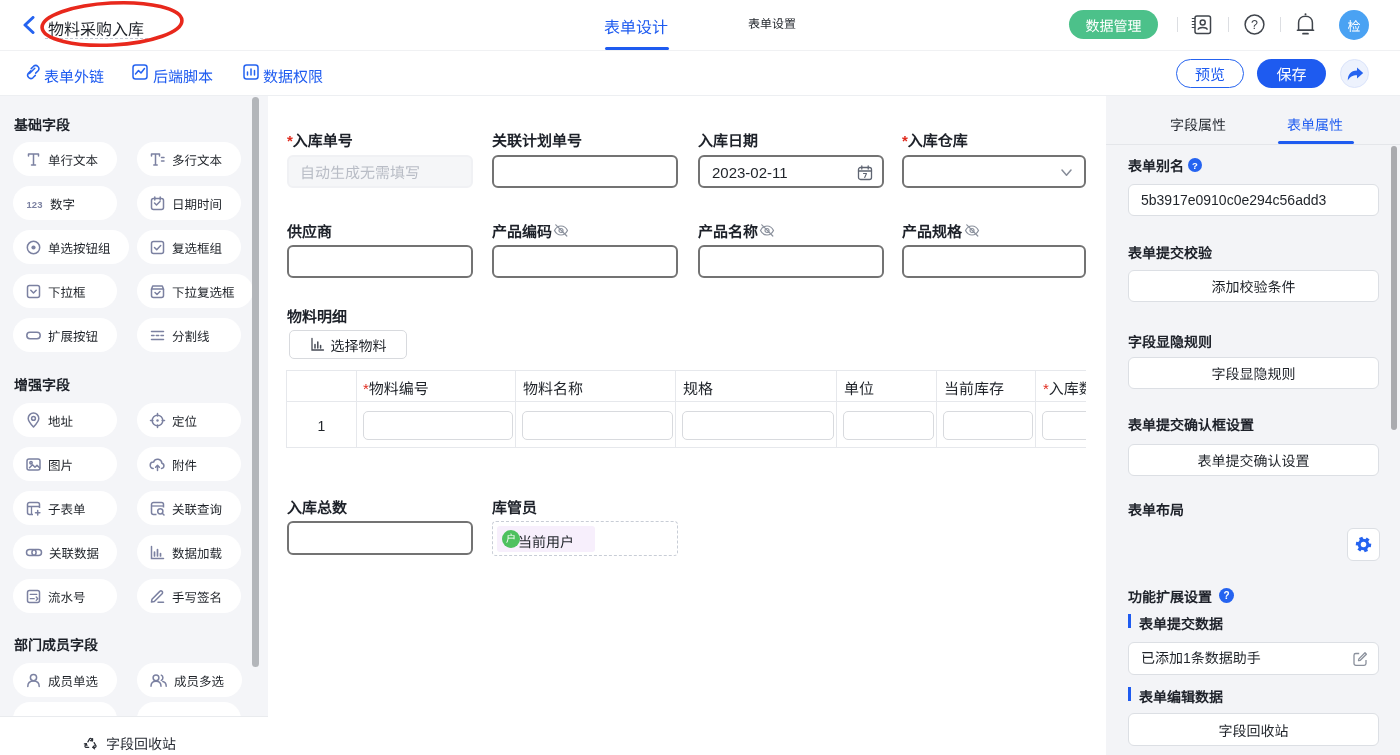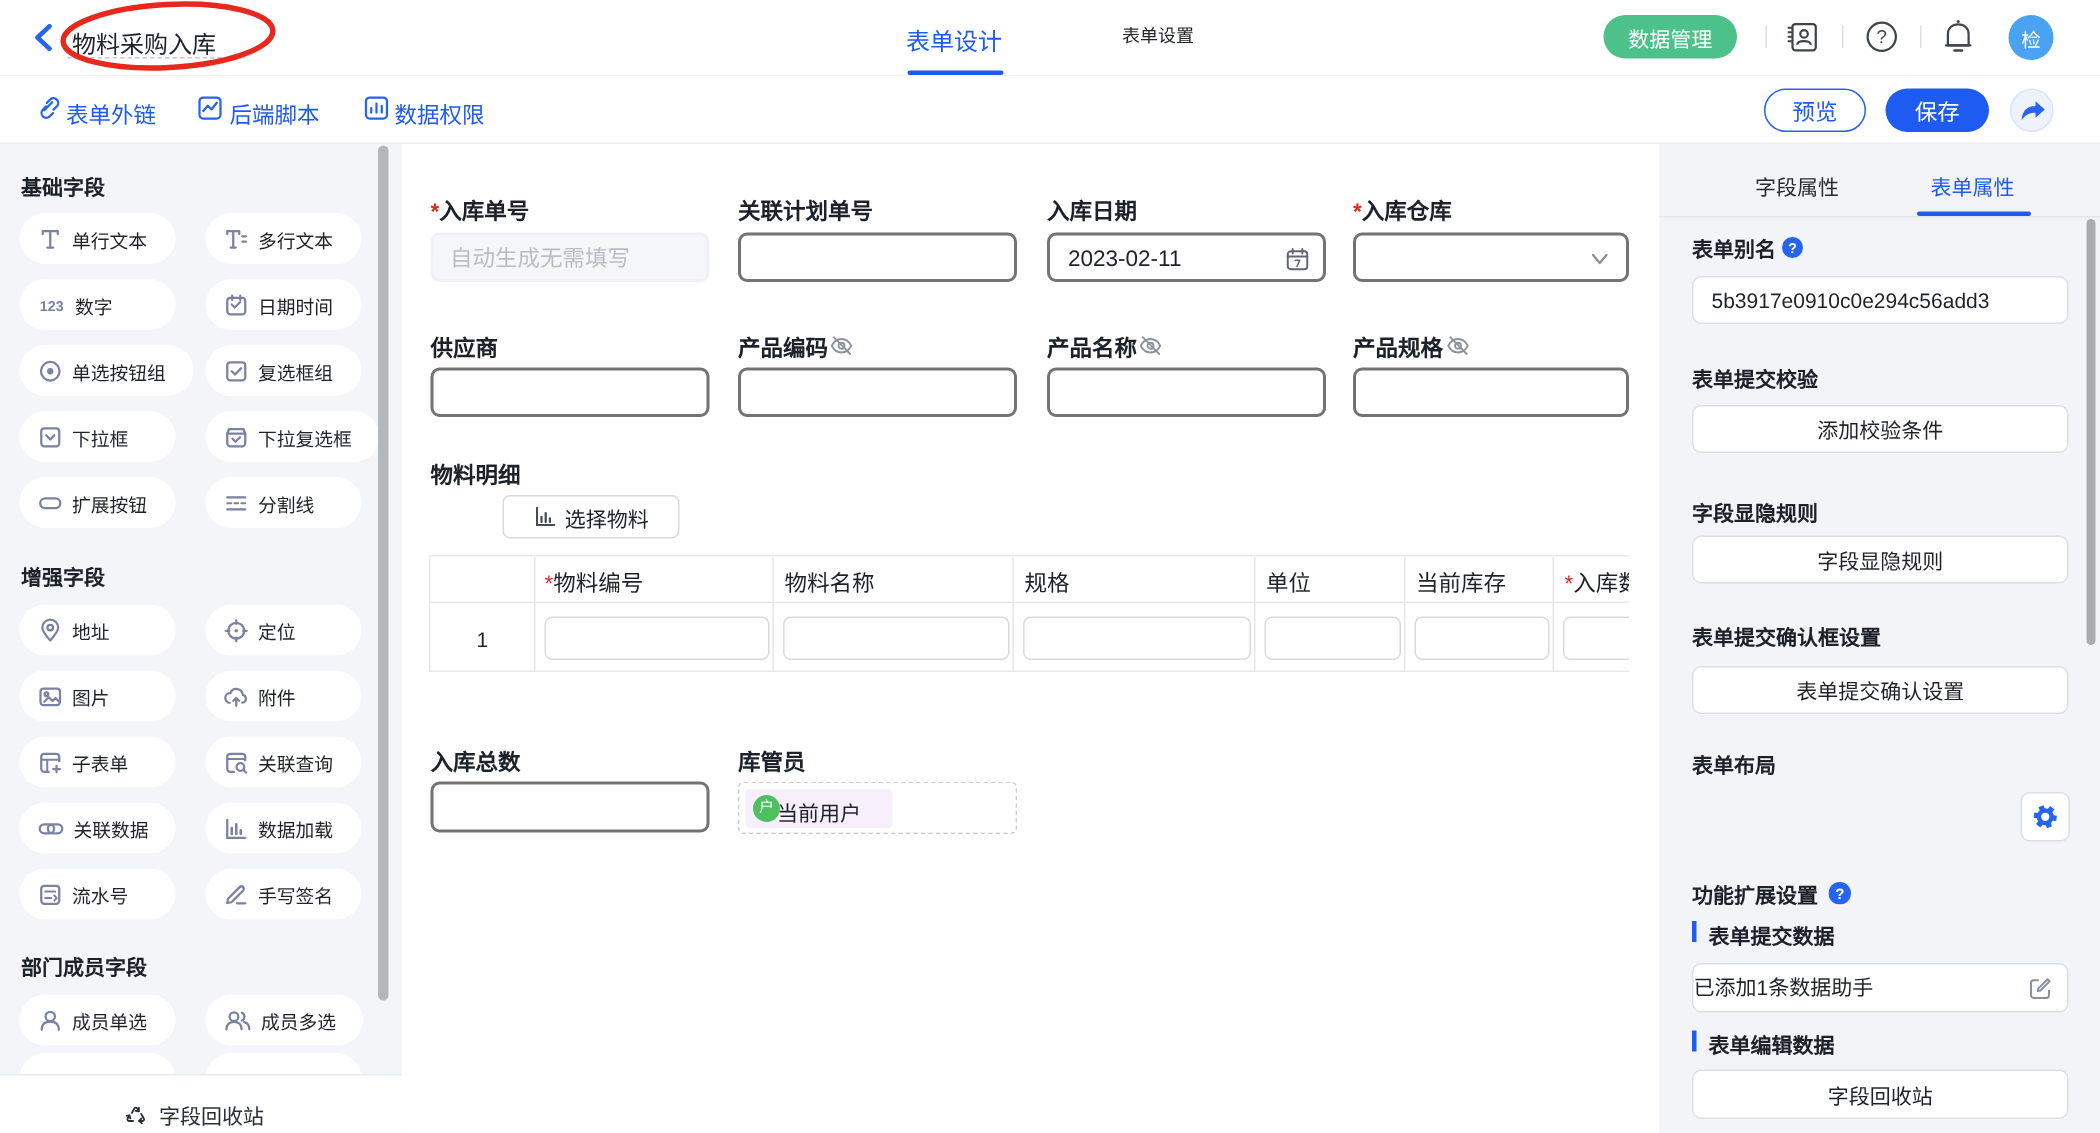--- a/index.html
+++ b/index.html
@@ -248,21 +248,21 @@
       <path d="M1.5 7.5 C3 4.5 5.3 3 8 3 s5 1.5 6.5 4.5 C13 10.5 10.7 12 8 12 s-5 -1.5 -6.5 -4.5 Z"></path>
       <circle cx="8" cy="7.5" r="2"></circle>
       <path d="M2.8 1.8 L13.8 13" stroke-linecap="round"></path>
     </svg>
   <div class="finput" style="left:19px;top:149px;width:186px;"></div>
   <div class="finput" style="left:224px;top:149px;width:186px;"></div>
   <div class="finput" style="left:430px;top:149px;width:186px;"></div>
   <div class="finput" style="left:634px;top:149px;width:184px;"></div>
 
   <div class="flabel" style="left:19px;top:209px;">物料明细</div>
-  <div class="abs" style="left:21px;top:234px;width:118px;height:29px;border:1px solid #d8dade;border-radius:5px;background:#fff;display:flex;align-items:center;justify-content:center;font-size:14px;color:#1f2329;margin-left:46px;">
+  <div class="abs" style="left:21px;top:234px;width:118px;height:29px;border:1px solid #d8dade;border-radius:5px;background:#fff;display:flex;align-items:center;justify-content:center;font-size:14px;color:#1f2329;">
     <svg width="15" height="15" viewBox="0 0 15 15" fill="none" stroke="#454a54" stroke-width="1.3" style="margin-right:6px;">
         <path d="M2 1.5 V13 H13.5" stroke-linecap="round"></path>
         <path d="M5 11 V7.5 M7.8 11 V5 M10.6 11 V8.5" stroke-linecap="round" stroke-width="1.5"></path>
       </svg>选择物料
   </div>
 
   <div class="abs" style="left:18px;top:274px;width:800px;height:78px;overflow:hidden;border-top:1px solid #e6e8ec;border-left:1px solid #e6e8ec;border-bottom:1px solid #e6e8ec;">
 
     <div class="abs" style="left:0;top:0;width:800px;height:31px;border-bottom:1px solid #e6e8ec;"></div>
 
@@ -338,21 +338,21 @@
   </div>
 
   <div class="rp-label" style="top:490px;">功能扩展设置</div>
   <svg class="abs" style="left:113px;top:492px;" width="15" height="15" viewBox="0 0 15 15">
       <circle cx="7.5" cy="7.5" r="7.5" fill="#2563f0"></circle>
       <text x="7.5" y="11.3" text-anchor="middle" font-size="10" font-weight="bold" fill="#fff" font-family="Liberation Sans">?</text>
     </svg>
 
   <div class="abs" style="left:22px;top:518px;width:3px;height:14px;background:#1e5bf0;"></div>
   <div class="abs" style="left:33px;top:517px;font-size:14px;font-weight:bold;color:#1d2129;">表单提交数据</div>
-  <div class="rp-box" style="top:546px;height:33px;line-height:31px;">已添加1条数据助手
+  <div class="rp-box" style="top:546px;height:33px;line-height:31px;padding-left:12px;">已添加1条数据助手
     <svg style="position:absolute;right:10px;top:8px;" width="16" height="16" viewBox="0 0 16 16" fill="none" stroke="#8a909c" stroke-width="1.3">
         <path d="M14 9 V12.5 a1.8 1.8 0 0 1 -1.8 1.8 H3.8 A1.8 1.8 0 0 1 2 12.5 V4.3 A1.8 1.8 0 0 1 3.8 2.5 H7.2"></path>
         <path d="M13 1.8 L14.4 3.2 L8.3 9.3 L6.5 9.7 L6.9 7.9 Z" stroke-linejoin="round"></path>
       </svg>
   </div>
   <div class="abs" style="left:22px;top:591px;width:3px;height:14px;background:#1e5bf0;"></div>
   <div class="abs" style="left:33px;top:590px;font-size:14px;font-weight:bold;color:#1d2129;">表单编辑数据</div>
   <div class="rp-box rp-btn" style="top:617px;height:33px;">字段回收站</div>
 
   <div class="abs" style="left:285px;top:50px;width:6px;height:284px;background:#aaabaf;border-radius:3px;"></div>

